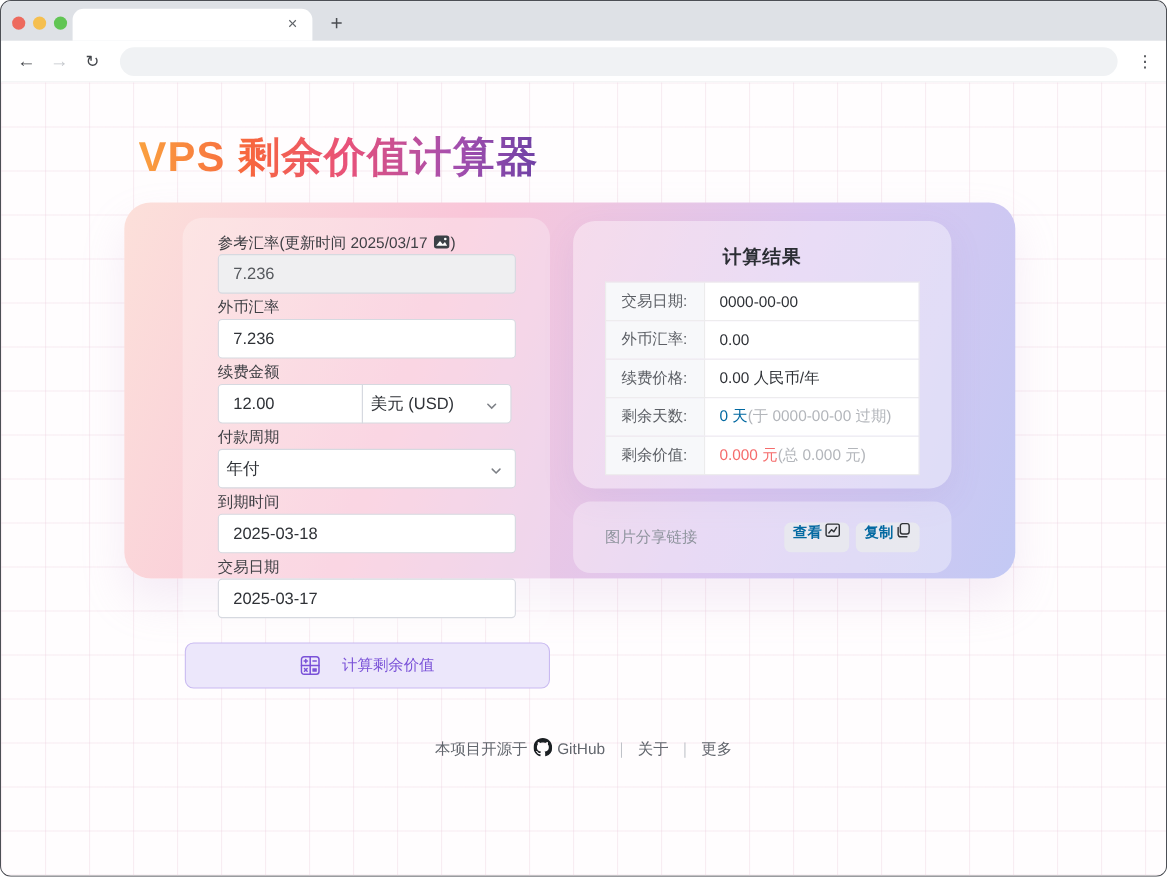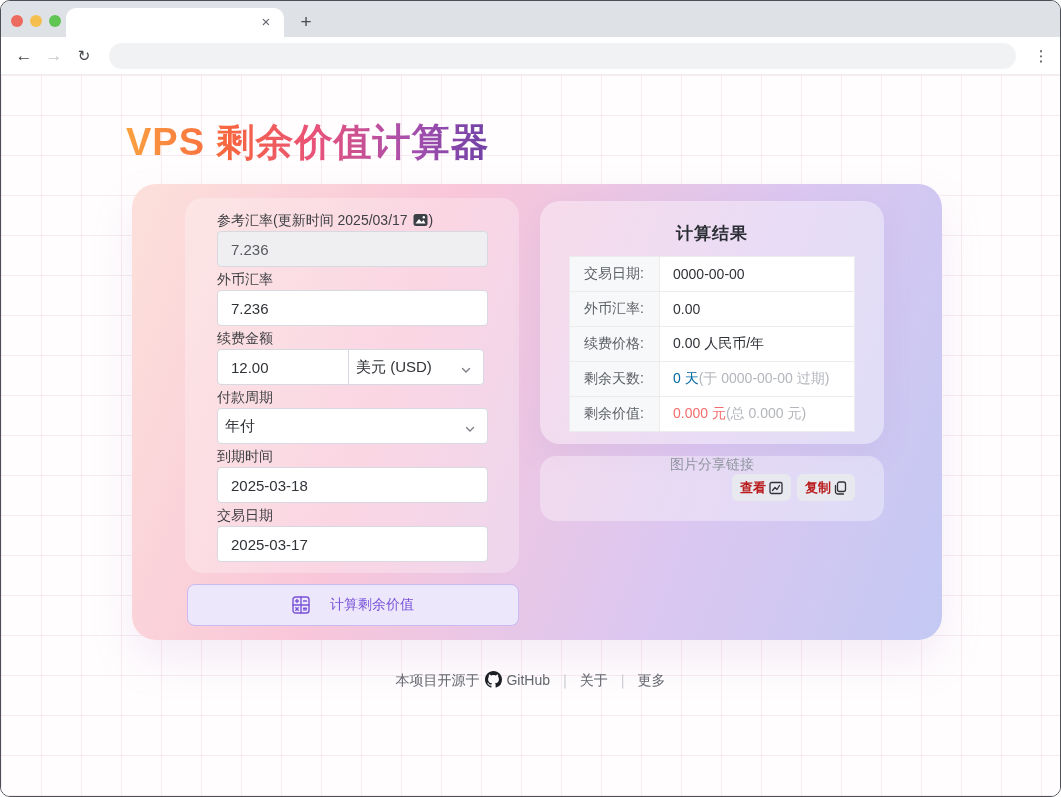--- a/index.html
+++ b/index.html
@@ -47,21 +47,21 @@
 
   .page-title {
     position:absolute; left:125px; top:42px;
     font-size:38px; font-weight:800; letter-spacing:1px;
     background:linear-gradient(90deg,#faa13f 0%,#f7663f 28%,#e8527a 52%,#a74fae 78%,#6e41a5 100%);
     -webkit-background-clip:text; background-clip:text;
     color:transparent; -webkit-text-fill-color:transparent;
   }
 
   .main-card {
-    position:absolute; left:131px; top:109px; width:810px; height:456px;
+    position:absolute; left:112px; top:109px; width:810px; height:342px;
     border-radius:24px;
     background:linear-gradient(110deg,#fce0da 0%,#f9c6d9 34%,#dcc7f0 68%,#c3c9f4 100%);
     box-shadow:0 20px 40px rgba(200,160,210,0.18);
   }
 
   
   .form-panel {
     position:absolute; left:53px; top:14px; width:334px; height:375px;
     border-radius:18px; background:rgba(255,255,255,0.28);
     padding:10px 31px 0 32px;
@@ -107,28 +107,28 @@
   }
   .result-value { flex:1; background:#fff; display:flex; align-items:center; padding-left:13px; font-size:14px; color:#2f3237; white-space:nowrap; }
   .hl-green { color:#0369a1; font-weight:500; }
   .hl-red { color:#f56c6c; font-weight:500; }
   .muted { color:#b3b6bb; }
 
   
   .share-card {
     position:absolute; left:408px; top:272px; width:344px; height:65px;
     border-radius:16px; background:rgba(255,255,255,0.35);
-    display:flex; align-items:center; padding:0 29px;flex-direction:column;
+    display:flex; align-items:center; padding:0 29px;
   }
   .share-label { color:#8f949e; font-size:14px; }
   .share-buttons { margin-left:auto; display:flex; gap:6px; }
   .share-btn {
     height:27px; padding:0 8px; background:rgba(232,233,238,0.95); border:none;
-    border-radius:6px; font-size:13px; font-weight:600; color:#b91c1c;
-    display:flex; align-items:center; gap:3px; cursor:pointer;
+    border-radius:6px; font-size:13px; font-weight:600; color:#0369a1;
+    display:flex; gap:3px; cursor:pointer;
     font-family:"Liberation Sans", sans-serif;
   }
 
   
   .footer { position:absolute; left:0; right:0; top:596px; text-align:center; font-size:14px; color:#62666d; }
   .footer a { color:#62666d; text-decoration:none; cursor:pointer; }
   .footer .sep { color:#b8bcc2; margin:0 8px; }
   .github-icon { vertical-align:-3px; margin:0 4px 0 6px; }
 </style>
 </head>

